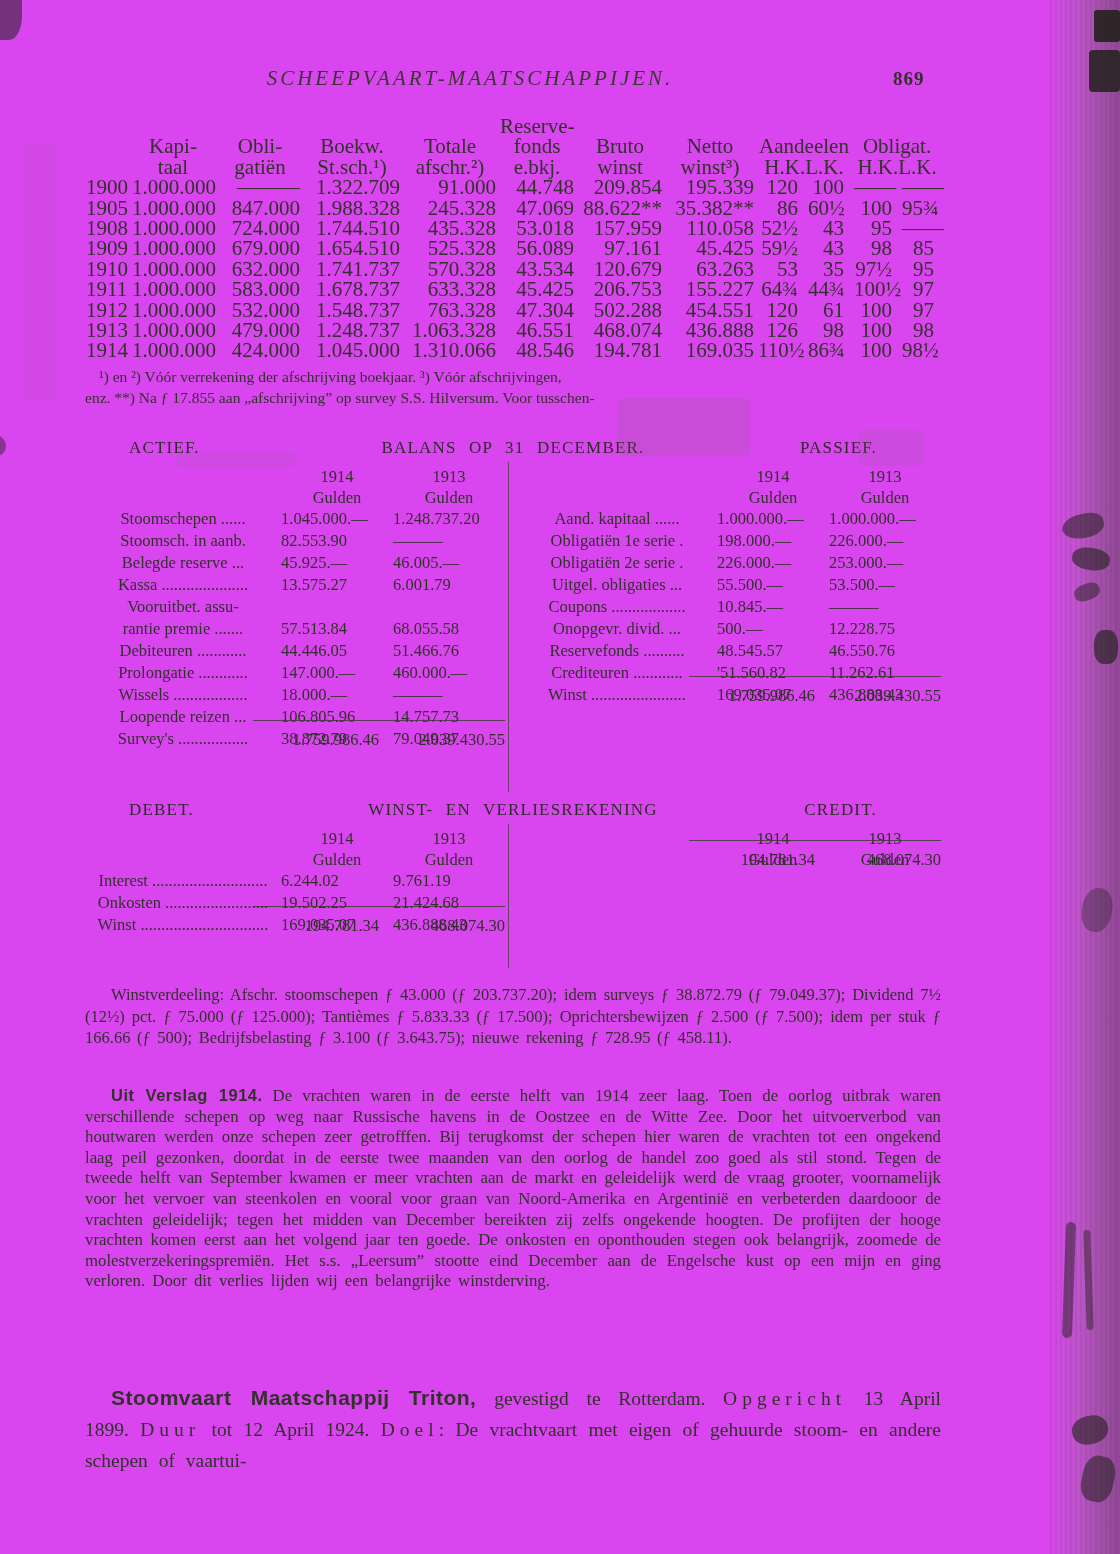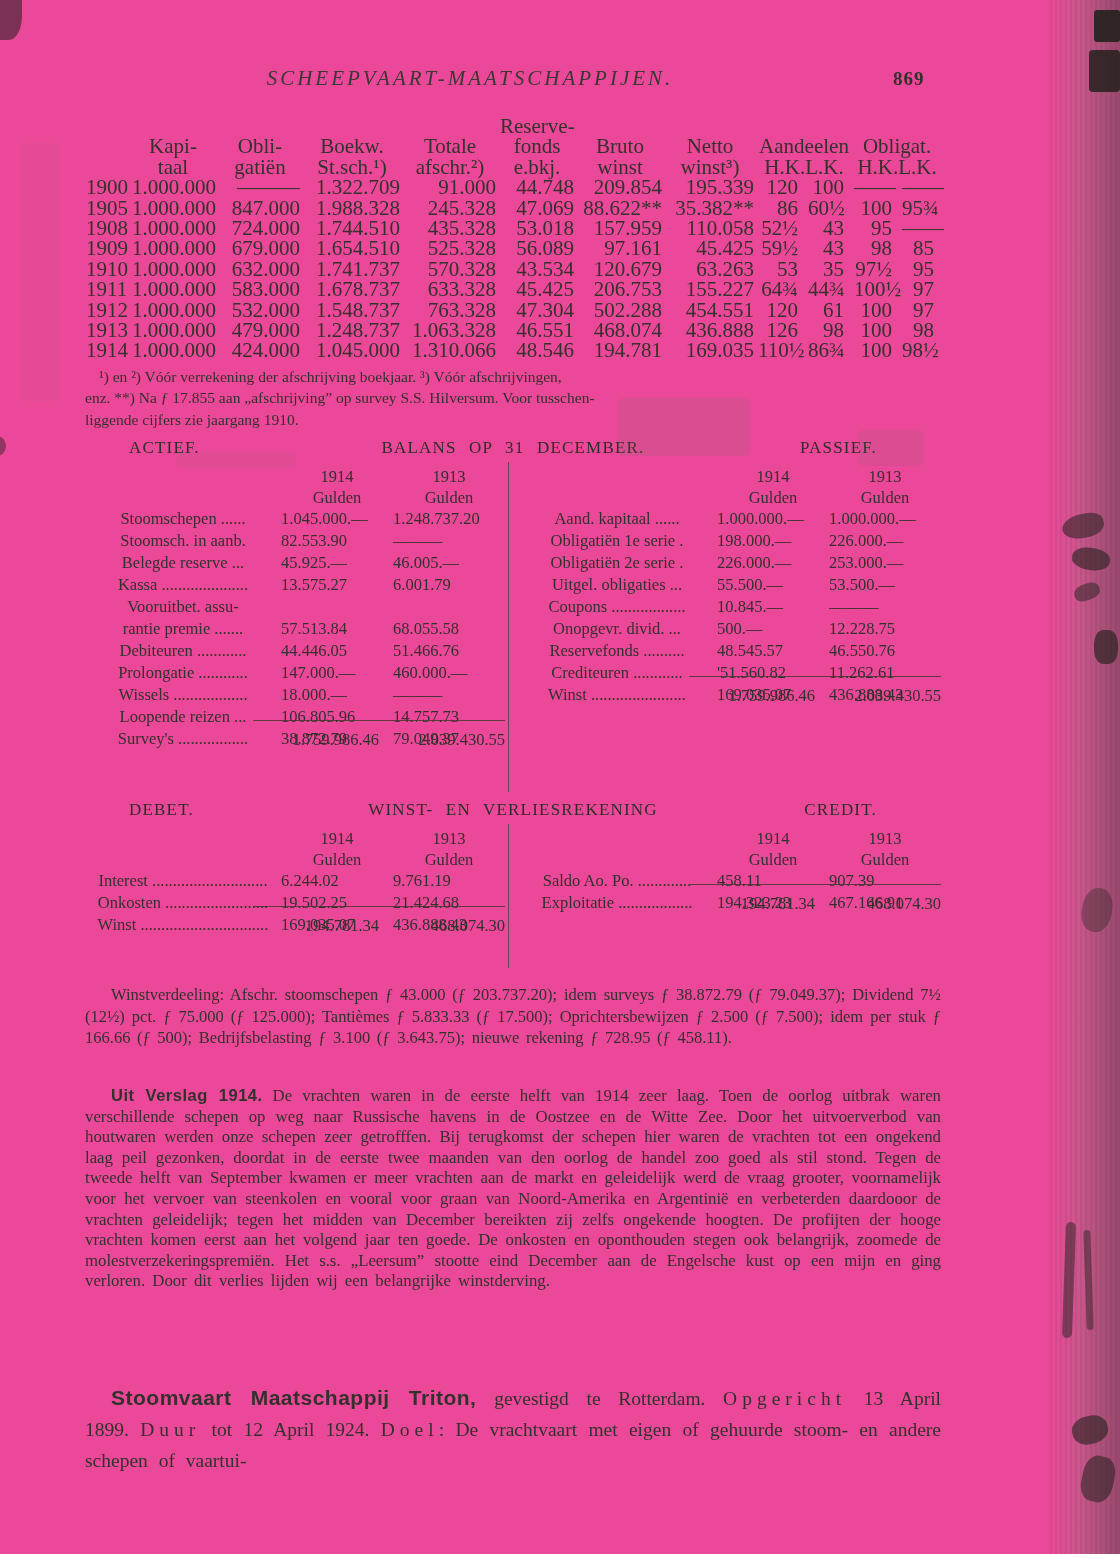--- a/index.html
+++ b/index.html
@@ -1,19 +1,19 @@
 <!DOCTYPE html>
 <html><head>
 <meta charset="utf-8">
 <style>
   html,body{margin:0;padding:0;}
   .page{
     position:relative;width:1120px;height:1554px;overflow:hidden;
     background:radial-gradient(ellipse at 45% 38%, #f0efea 0%, #e9e7e1 55%, #ded c d6 85%, #d8d6cf 100%);
-    background-color:#ec4899;
+    background-color:#d946ef;
     font-family:"Liberation Serif","DejaVu Serif",serif;
     color:#33312c;
   }
   
   .running-head{
     position:absolute;top:66px;left:85px;width:770px;text-align:center;
     font-style:italic;font-size:21px;letter-spacing:3px;word-spacing:5px;color:#3a3831;
   }
   .page-number{position:absolute;top:68px;left:893px;font-size:19px;letter-spacing:1px;font-weight:bold;}
   
@@ -273,21 +273,20 @@
         <td class="qnum">100</td>
         <td class="qnum">98½</td>
       </tr>
       </tbody>
   </table>
 
   <div class="footnote">
 
   <div class="fn-line">¹) en ²) Vóór verrekening der afschrijving boekjaar. ³) Vóór afschrijvingen,</div>
       <div class="fn-line">enz. **) Na ƒ 17.855 aan „afschrijving” op survey S.S. Hilversum. Voor tusschen-</div>
-      <div class="fn-line">liggende cijfers zie jaargang 1910.</div>
     </div>
 
   <div class="statement balance">
     <div class="sec-left">ACTIEF.</div>
     <div class="sec-title">BALANS OP 31 DECEMBER.</div>
     <div class="sec-right">PASSIEF.</div>
     <div class="vdiv"></div>
 
     <div class="blk lft">
       <div class="yr-row">
@@ -480,33 +479,20 @@
       <div class="yr-row">
         <span class="lbl"></span>
         <span class="v">1914</span>
         <span class="v">1913</span>
       </div>
       <div class="yr-row">
         <span class="lbl"></span>
         <span class="v">Gulden</span>
         <span class="v">Gulden</span>
       </div>
-      <div>
-
-      <div class="b-row">
-          <span class="lbl">Saldo Ao. Po. .............</span>
-          <span class="num">458.11</span>
-          <span class="num">907.39</span>
-        </div>
-          <div class="b-row">
-          <span class="lbl">Exploitatie ..................</span>
-          <span class="num">194.323.23</span>
-          <span class="num">467.166.91</span>
-        </div>
-        </div>
       <div class="b-total">
         <div class="rule"></div>
         <div class="tot-row">
           <span class="num">194.781.34</span>
           <span class="num">468.074.30</span>
         </div>
       </div>
     </div>
   </div>
 

